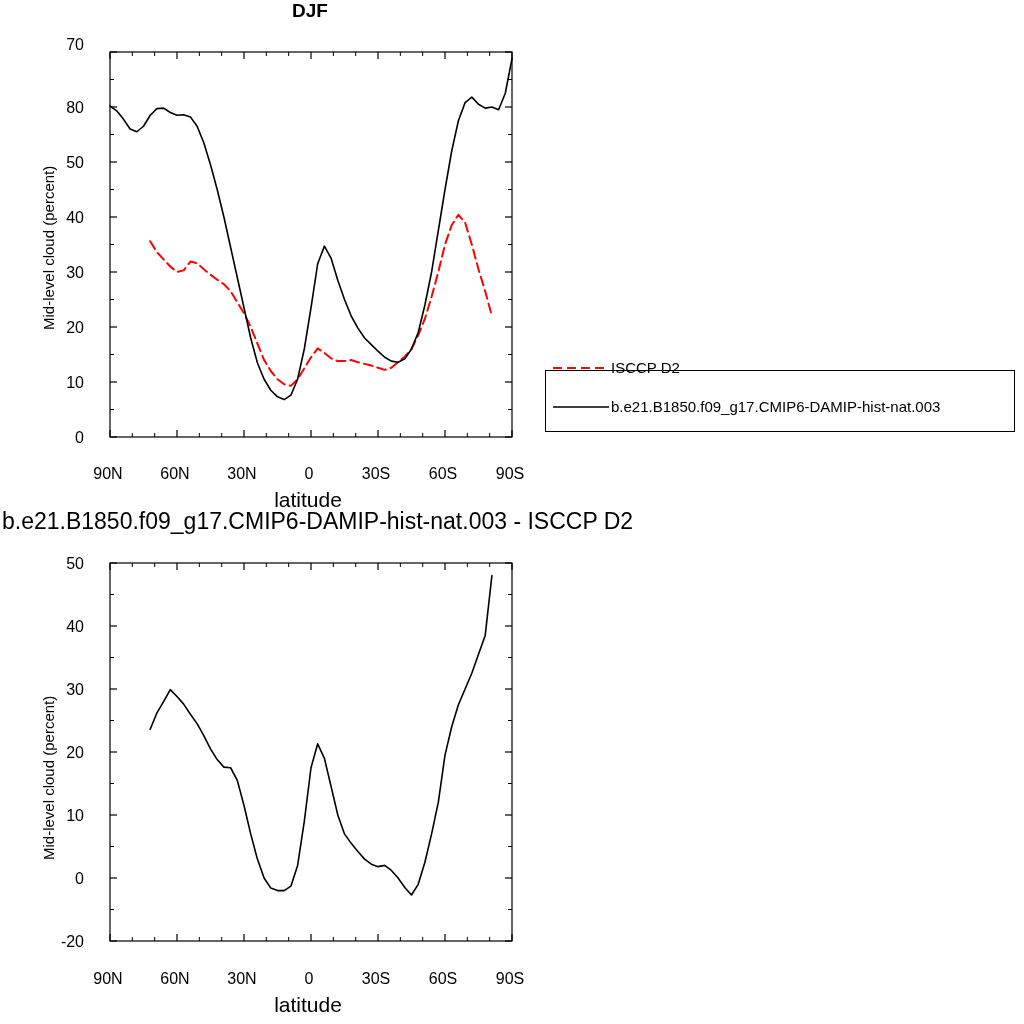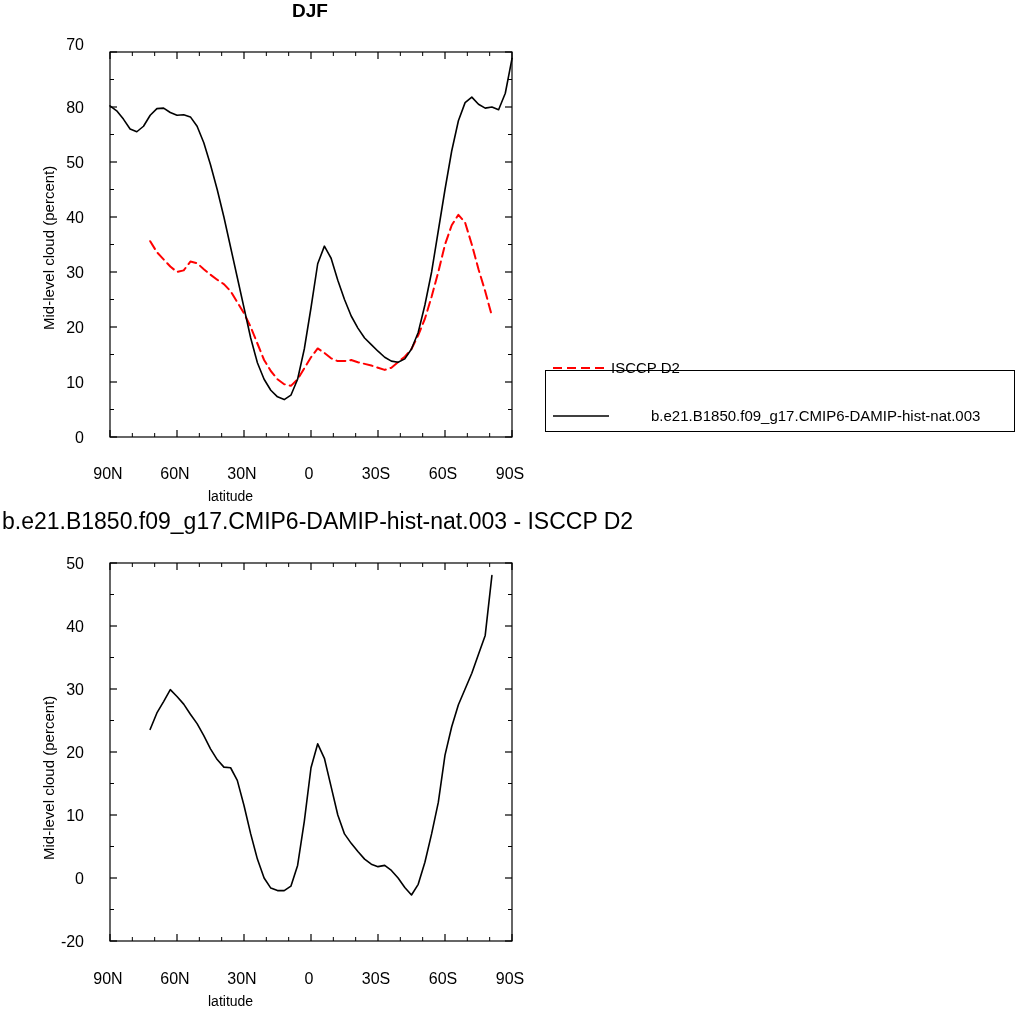--- a/index.html
+++ b/index.html
@@ -19,21 +19,22 @@
     position: absolute;
   }
   .plot-title {
     position: absolute;
     font-size: 19px;
     text-align: center;
     white-space: nowrap;
   }
   .axis-label-x {
     position: absolute;
-    font-size: 14px;
+    font-size: 21px;
+    text-align: center;
     white-space: nowrap;
   }
   .axis-label-y {
     position: absolute;
     font-size: 15px;
     white-space: nowrap;
     transform-origin: 0 0;
     transform: rotate(-90deg);
   }
   .tick-label-y {
@@ -175,21 +176,21 @@
 </div>
 
 <div class="legend-box" style="left:545px; top:370px; width:470px; height:62px;">
 </div>
 <div class="legend-row" style="left:553px; top:359px;">
   <svg width="56" height="6">
     <line x1="0" y1="3" x2="56" y2="3" stroke="#ff0000" stroke-width="2" stroke-dasharray="9,5"></line>
   </svg>
   <span class="legend-label">ISCCP D2</span>
 </div>
-<div class="legend-row" style="left:553px; top:407px;gap:40px;">
+<div class="legend-row" style="left:553px; top:398px;">
   <svg width="56" height="6">
     <line x1="0" y1="3" x2="56" y2="3" stroke="#000000" stroke-width="1.5"></line>
   </svg>
   <span class="legend-label">b.e21.B1850.f09_g17.CMIP6-DAMIP-hist-nat.003</span>
 </div>
 
 <div class="diff-title" style="left:2px; top:508px;">b.e21.B1850.f09_g17.CMIP6-DAMIP-hist-nat.003 - ISCCP D2</div>
 
 <div class="panel" style="left:0; top:530px; width:540px; height:494px;">
 

